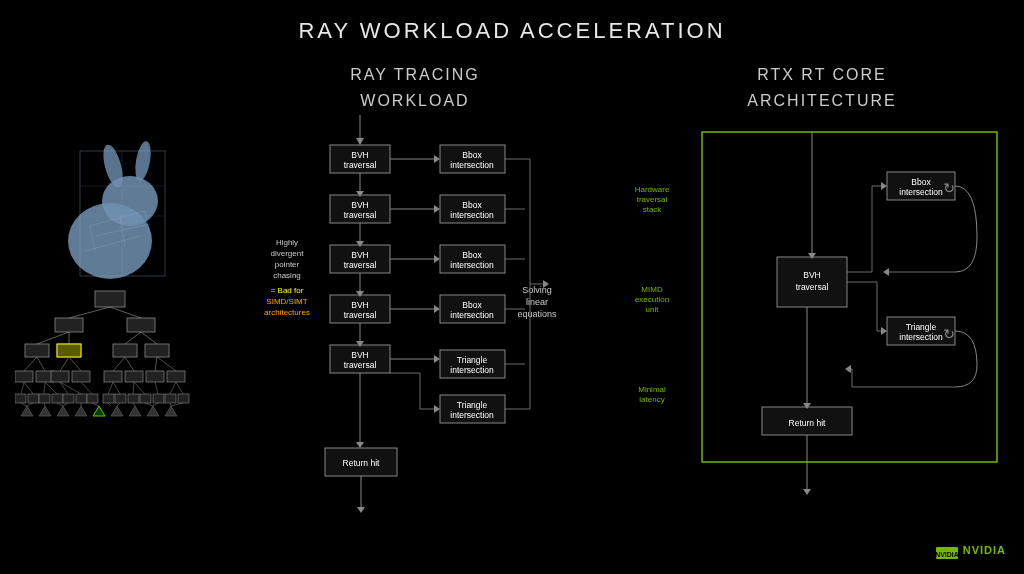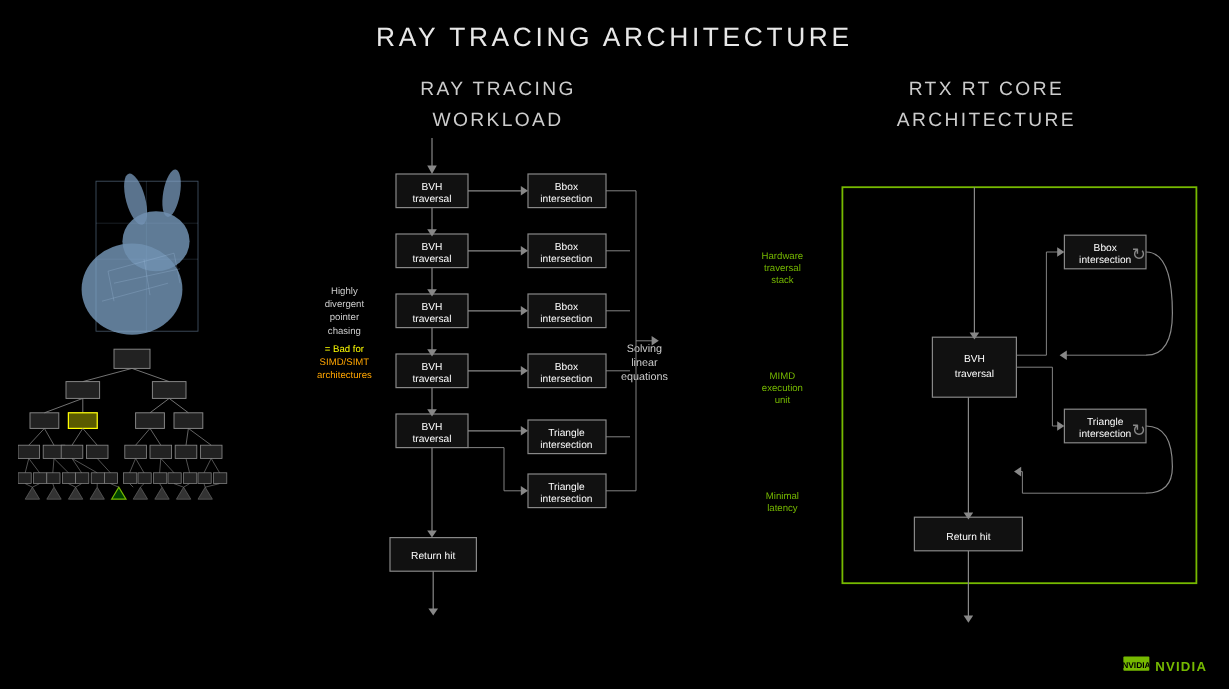--- a/index.html
+++ b/index.html
@@ -65,21 +65,21 @@
       flex-direction: column;
       align-items: center;
       position: relative;
     }
   </style>
 </head>
 <body>
 
 <div style="width:1024px;height:574px;background:#000;position:relative;overflow:hidden;">
 
-  <div class="main-title">RAY TRACING ARCHITECTURE</div>
+  <div class="main-title">RAY WORKLOAD ACCELERATION</div>
 
   <div class="content-area">
 
     <div class="left-section">
 
       <svg width="150" height="155" viewBox="0 0 150 155">
 
         <ellipse cx="75" cy="105" rx="42" ry="38" fill="#7090b0" opacity="0.85"></ellipse>
 
         <ellipse cx="95" cy="65" rx="28" ry="25" fill="#7090b0" opacity="0.85"></ellipse>
@@ -306,21 +306,21 @@
         <line x1="270" y1="294" x2="290" y2="294" stroke="#888" stroke-width="0.8"></line>
 
         <line x1="290" y1="44" x2="295" y2="44" stroke="#888" stroke-width="0.8"></line>
         <line x1="290" y1="294" x2="295" y2="294" stroke="#888" stroke-width="0.8"></line>
         <line x1="295" y1="44" x2="295" y2="294" stroke="#888" stroke-width="0.8"></line>
         <line x1="295" y1="169" x2="310" y2="169" stroke="#888" stroke-width="0.8"></line>
         <polygon points="308,165 314,169 308,173" fill="#888"></polygon>
       </svg>
     </div>
 
-    <div class="right-section" style="padding-left:10px;gap:24px;">
+    <div class="right-section" style="padding-left:10px;">
       <div class="section-title" style="white-space:pre-line;">RTX RT CORE
 ARCHITECTURE</div>
 
       <svg width="380" height="420" viewBox="0 0 380 420" style="margin-top:4px;">
 
         <rect x="70" y="15" width="295" height="330" fill="none" stroke="#76b900" stroke-width="1.5"></rect>
 
         <text x="20" y="75" font-size="8" fill="#76b900" text-anchor="middle">Hardware</text>
         <text x="20" y="85" font-size="8" fill="#76b900" text-anchor="middle">traversal</text>
         <text x="20" y="95" font-size="8" fill="#76b900" text-anchor="middle">stack</text>
@@ -379,21 +379,21 @@
         <polygon points="171,286 175,292 179,286" fill="#888"></polygon>
 
         <line x1="175" y1="318" x2="175" y2="375" stroke="#888" stroke-width="1"></line>
         <polygon points="171,372 175,378 179,372" fill="#888"></polygon>
 
       </svg>
     </div>
 
   </div>
 
-  <div style="position:absolute;bottom:12px;right:18px;display:flex;align-items:flex-end;gap:5px;">
+  <div style="position:absolute;bottom:12px;right:18px;display:flex;align-items:flex-start;gap:5px;">
     <svg width="22" height="18" viewBox="0 0 22 18">
       <rect x="0" y="3" width="22" height="12" fill="#76b900" rx="1"></rect>
       <text x="11" y="13" font-size="7" fill="#000" text-anchor="middle" font-weight="bold">NVIDIA</text>
     </svg>
     <span style="color:#76b900;font-size:11px;font-weight:bold;letter-spacing:1px;">NVIDIA</span>
   </div>
 
 </div>
 
 </body></html>

